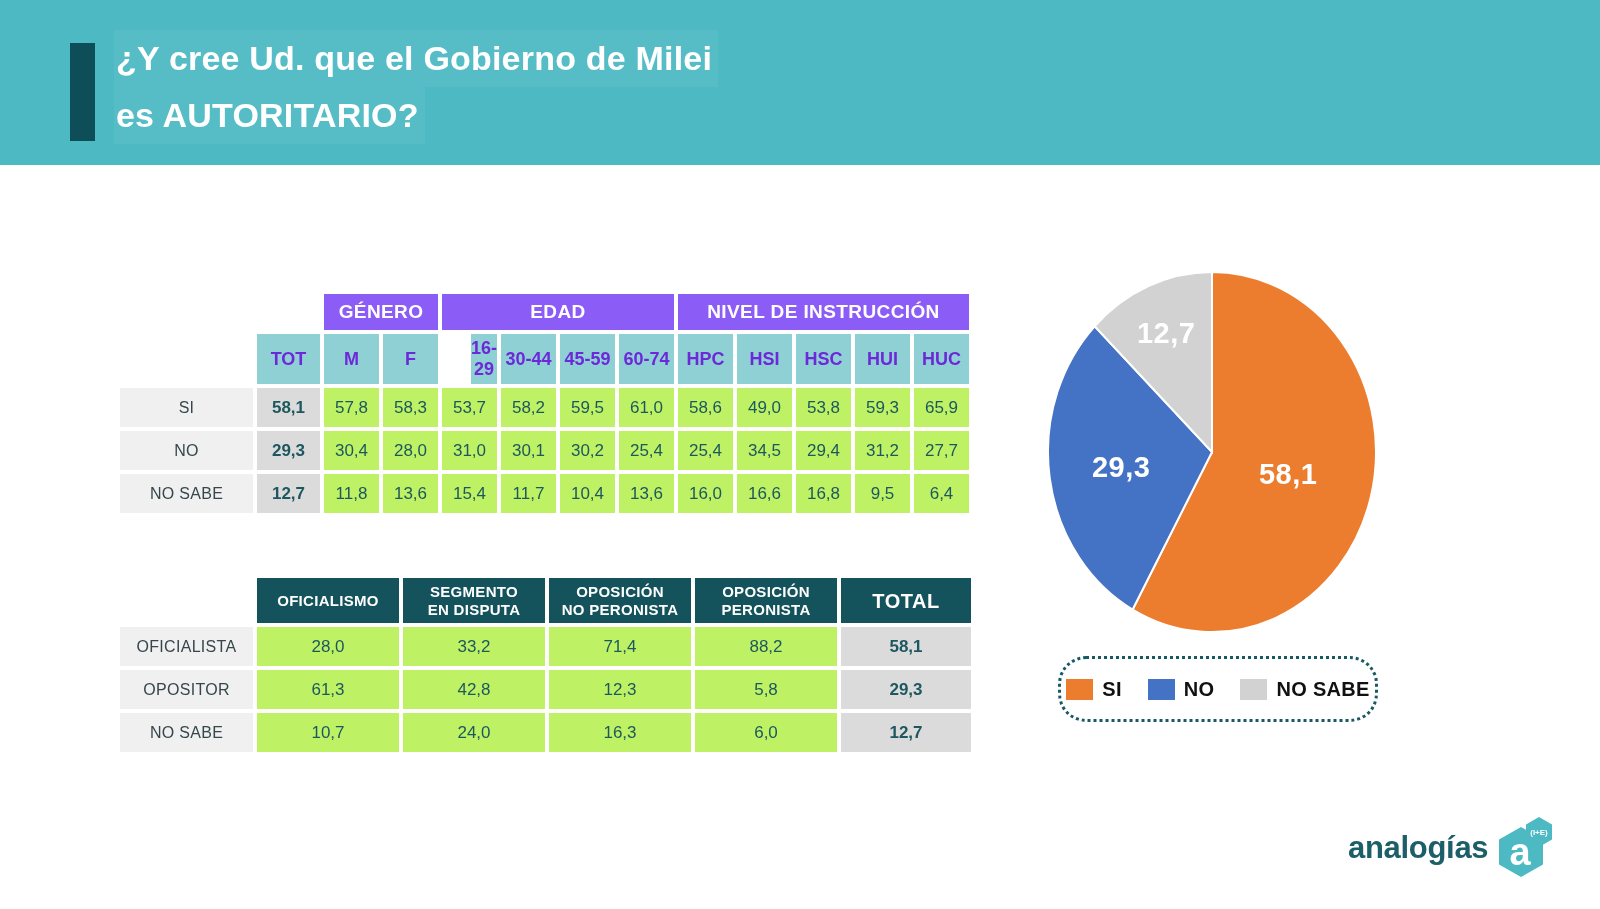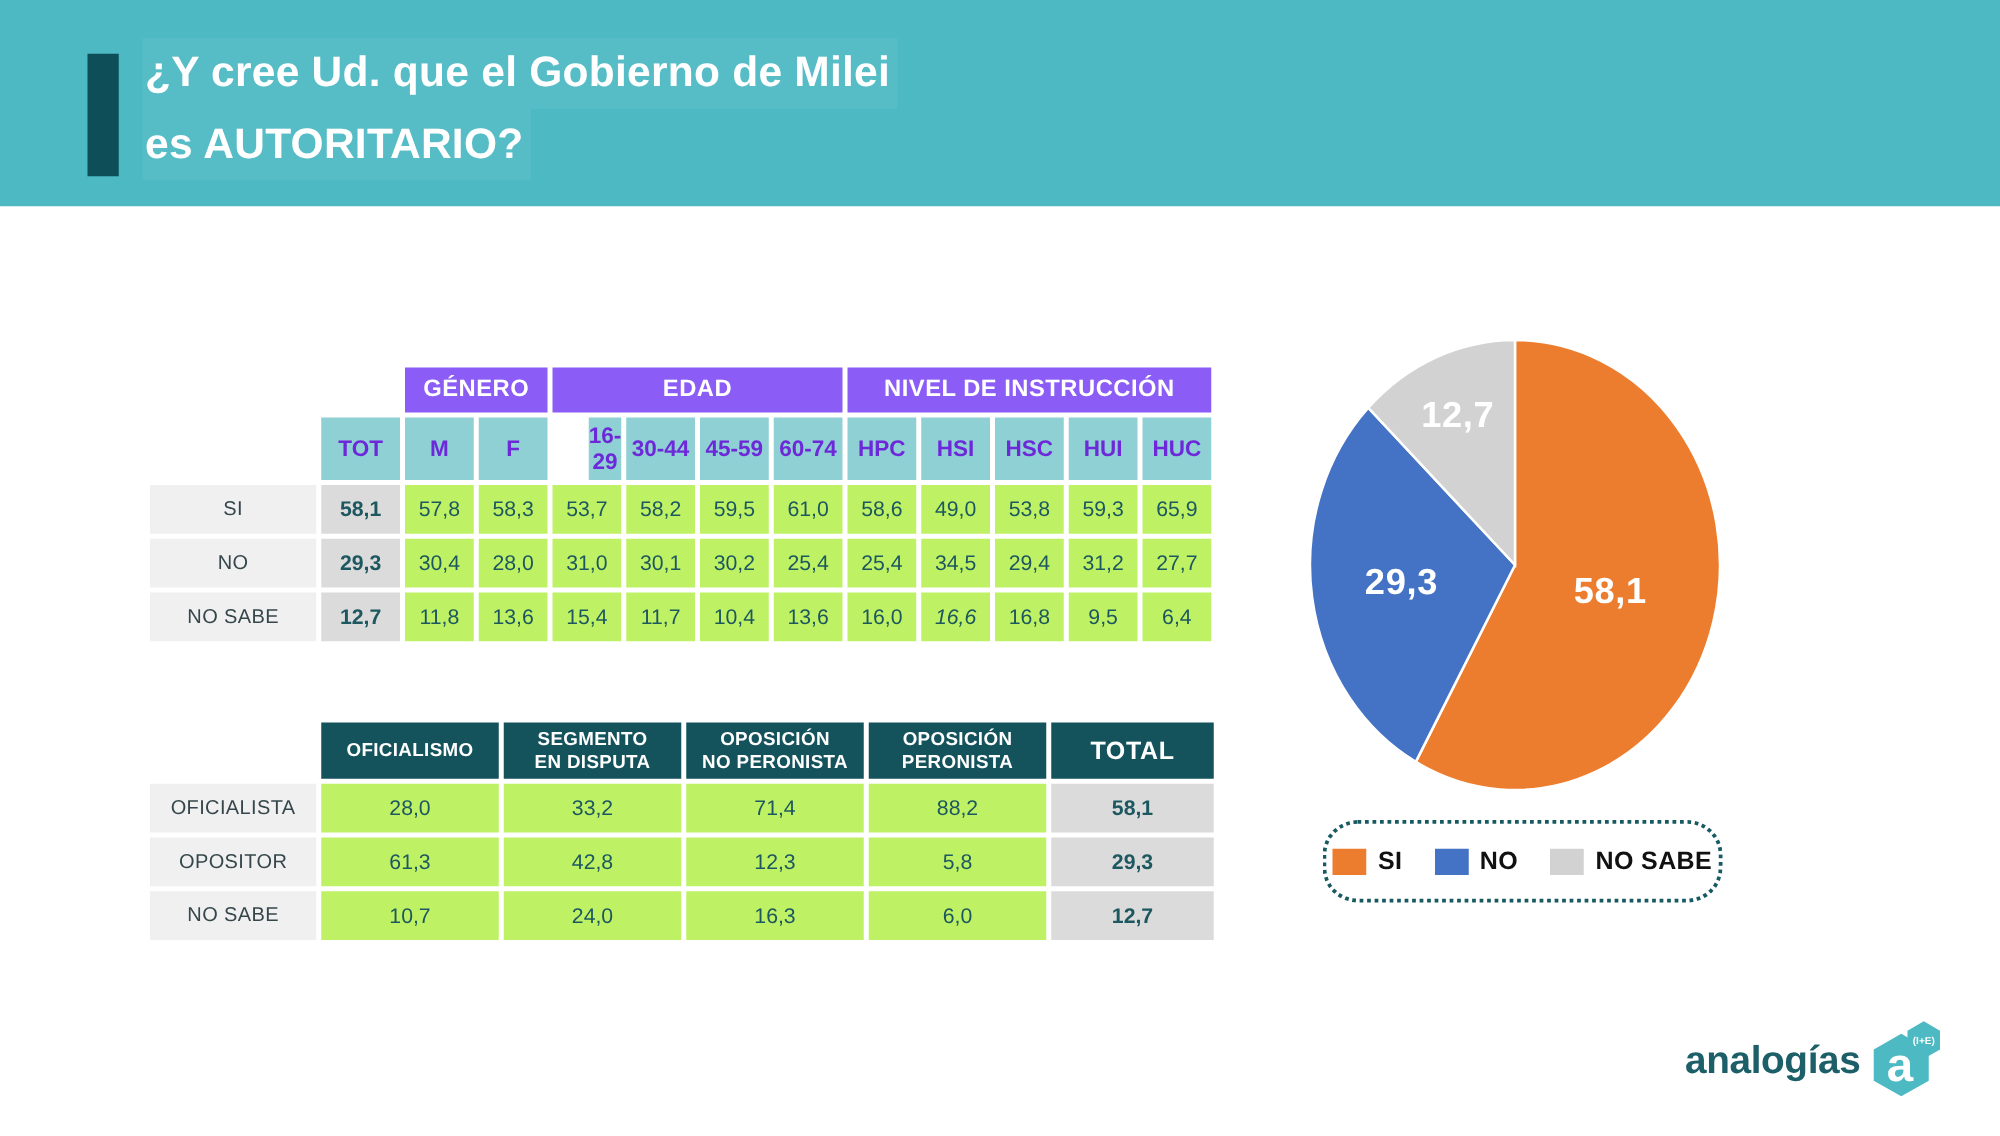--- a/index.html
+++ b/index.html
@@ -101,21 +101,21 @@
     <div class="gcell cell" style="grid-area: 4 / 13;">27,7</div>
     <div class="gcell row-label" style="grid-area: 5 / 1;">NO SABE</div>
     <div class="gcell cell tot" style="grid-area: 5 / 2;">12,7</div>
     <div class="gcell cell" style="grid-area: 5 / 3;">11,8</div>
     <div class="gcell cell" style="grid-area: 5 / 4;">13,6</div>
     <div class="gcell cell" style="grid-area: 5 / 5;">15,4</div>
     <div class="gcell cell" style="grid-area: 5 / 6;">11,7</div>
     <div class="gcell cell" style="grid-area: 5 / 7;">10,4</div>
     <div class="gcell cell" style="grid-area: 5 / 8;">13,6</div>
     <div class="gcell cell" style="grid-area: 5 / 9;">16,0</div>
-    <div class="gcell cell" style="grid-area: 5 / 10; font-style: italic;">16,6</div>
+    <div class="gcell cell" style="grid-area: 5 / 10;">16,6</div>
     <div class="gcell cell" style="grid-area: 5 / 11;">16,8</div>
     <div class="gcell cell" style="grid-area: 5 / 12;">9,5</div>
     <div class="gcell cell" style="grid-area: 5 / 13;">6,4</div>
   </div>
 
 <div id="table2" class="t-grid">
     <div class="gcell seg-head" style="grid-area: 1 / 2;">OFICIALISMO</div>
     <div class="gcell seg-head" style="grid-area: 1 / 3;">SEGMENTO
 EN DISPUTA</div>
     <div class="gcell seg-head" style="grid-area: 1 / 4;">OPOSICIÓN

